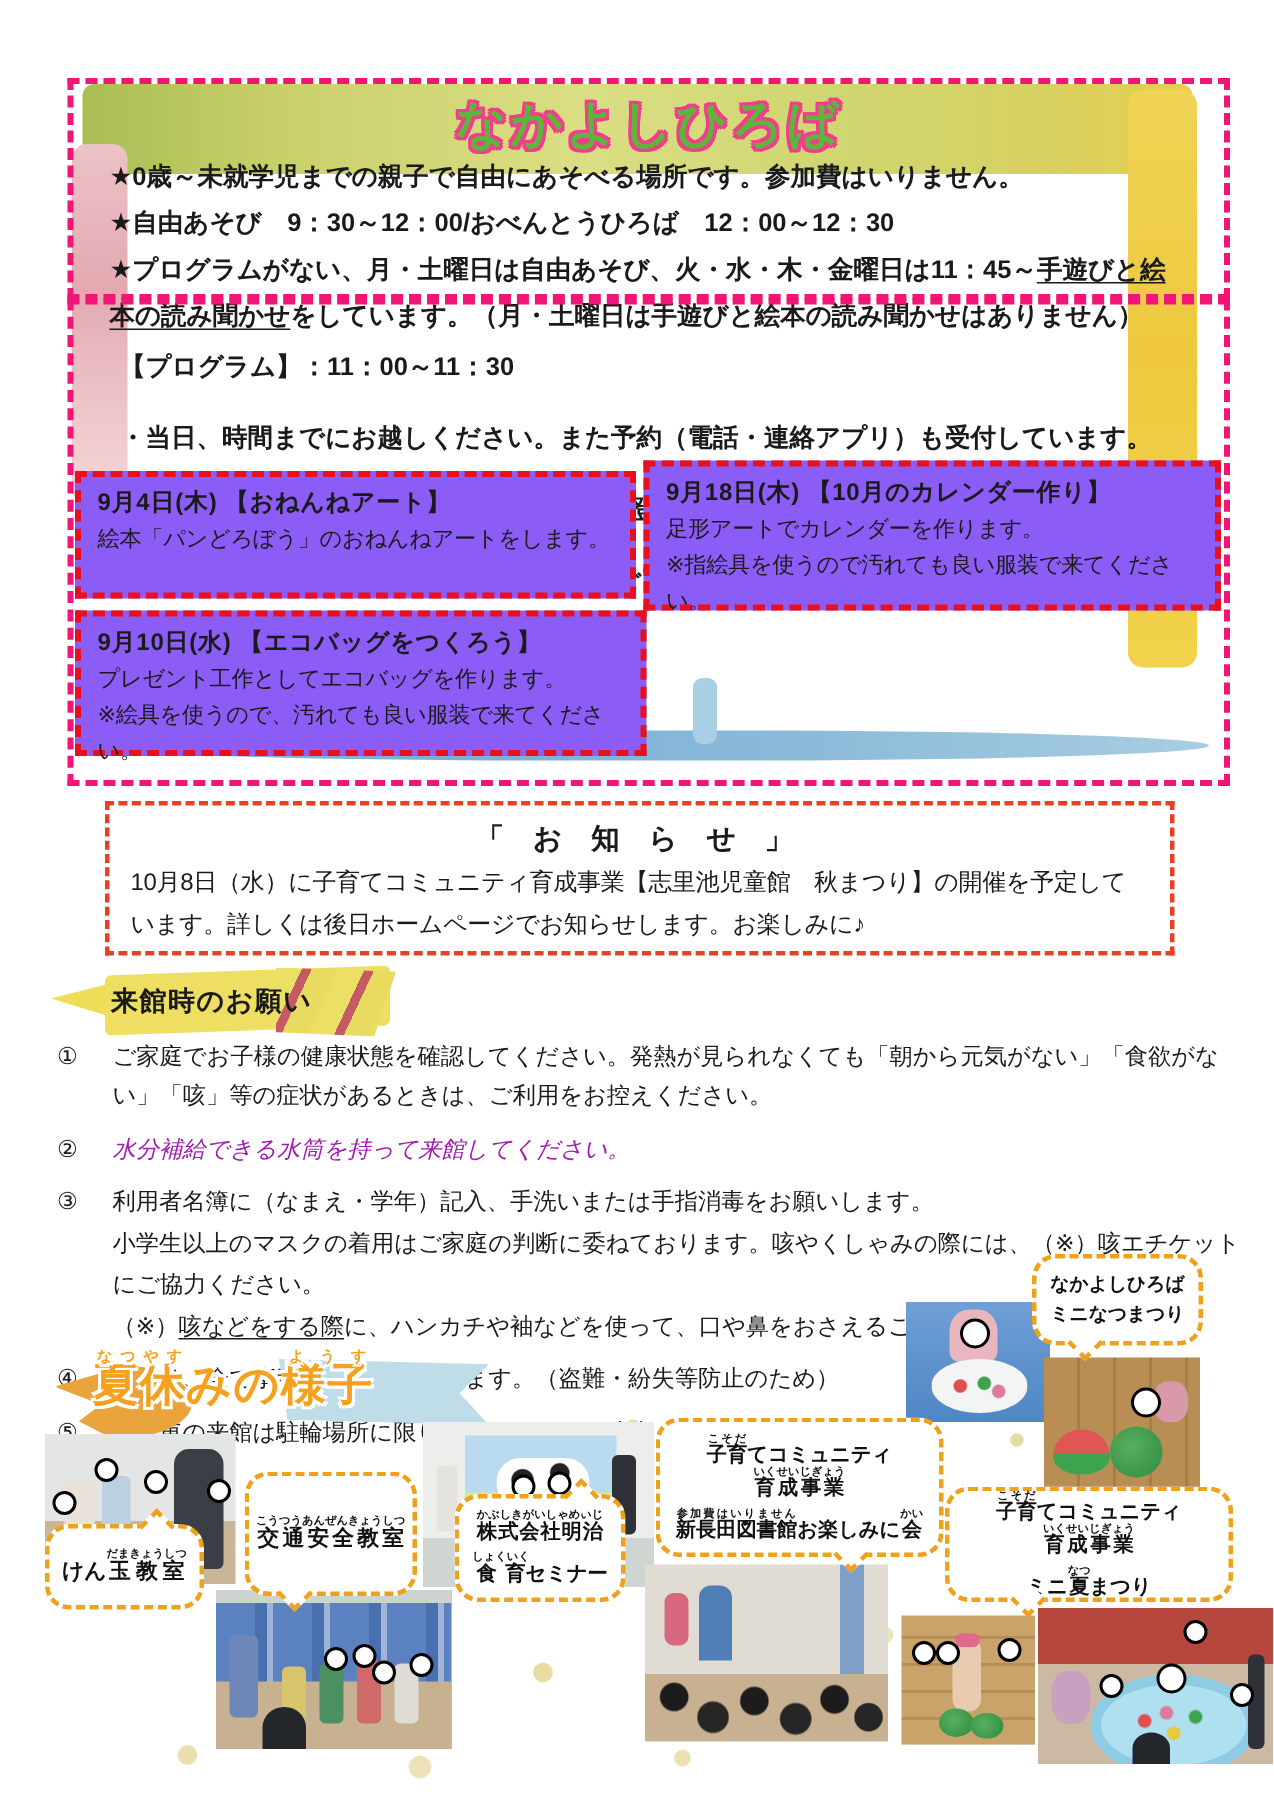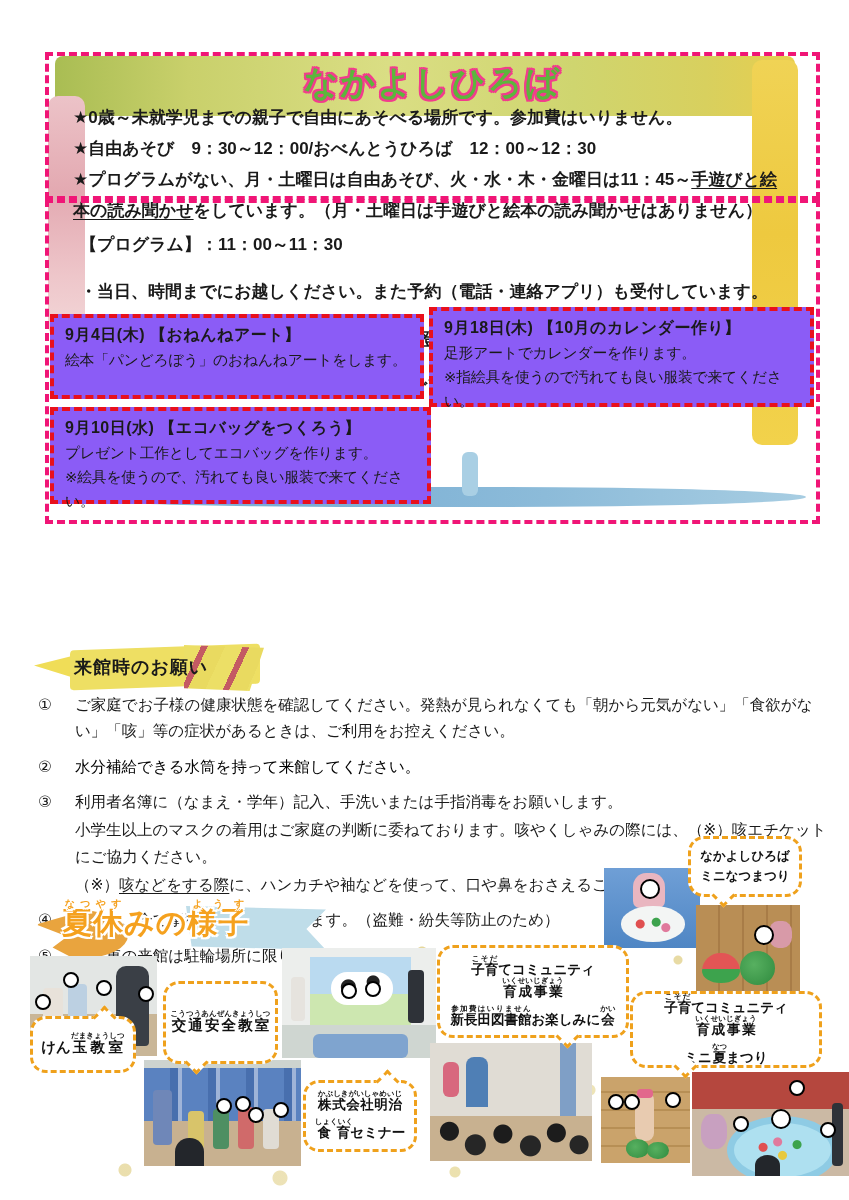--- a/index.html
+++ b/index.html
@@ -60,21 +60,21 @@
   .ribbon1 .band{position:absolute;left:36px;top:0;width:190px;height:40px;background:#eedf63;
     transform:skewY(-2deg);border-radius:4px;}
   .ribbon1 .band-str{position:absolute;left:150px;top:-2px;width:80px;height:46px;
     background:repeating-linear-gradient(115deg,#ecdf66 0 16px,#c45a63 16px 22px,#e9da60 22px 38px);
     clip-path:polygon(0 0,100% 6%,82% 100%,0 94%);}
   .req-head{position:absolute;left:74px;top:655px;z-index:3;font-size:18px;font-weight:bold;letter-spacing:1px;}
   .req-list{position:absolute;left:38px;top:692px;width:800px;z-index:2;font-size:15.5px;line-height:1.7;}
   .req-item{display:flex;margin-bottom:9px;}
   .req-num{width:37px;flex:0 0 37px;}
   .req-text{flex:1;}
-  .req-red{color:#000000;}
+  .req-red{color:#a21caf;font-style:italic;}
   .req-sub{margin-top:2px;}
 
   
   .ribbon2{position:absolute;left:36px;top:898px;width:290px;height:66px;z-index:2;}
   .ribbon2 .blob{position:absolute;left:0;top:12px;width:92px;height:48px;background:#e9a43e;
     border-radius:45% 55% 50% 50%;clip-path:polygon(0 30%,55% 0,100% 12%,100% 100%,40% 100%,18% 78%,34% 55%);}
   .ribbon2 .flag{position:absolute;left:150px;top:8px;width:140px;height:44px;background:#bfdde9;
     clip-path:polygon(0 0,100% 8%,86% 52%,100% 100%,4% 92%);}
   .summer-head{position:absolute;left:62px;top:899px;z-index:3;font-size:30px;font-weight:bold;
     color:#f5a11e;letter-spacing:1px;
@@ -153,21 +153,21 @@
   .bubble{position:absolute;z-index:5;background:#fff;border:3px dashed #efa11c;border-radius:16px;
     display:flex;flex-direction:column;align-items:center;justify-content:center;
     font-weight:bold;color:#111;text-align:center;box-sizing:border-box;padding:4px 6px;}
   .bubble .bline{line-height:1.25;margin:2px 0;}
   .bubble rt{font-size:7.5px;font-weight:bold;}
   .tail{position:absolute;width:14px;height:14px;background:#fff;transform:rotate(45deg);}
   .tail.down{border-right:3px dashed #efa11c;border-bottom:3px dashed #efa11c;bottom:-10px;}
   .tail.up{border-left:3px dashed #efa11c;border-top:3px dashed #efa11c;top:-10px;}
   .bb-kotsu{left:163px;top:981px;width:115px;height:83px;font-size:14.5px;}
   .bb-kendama{left:30px;top:1016px;width:106px;height:57px;font-size:14.5px;justify-content:center;}
-  .bb-meiji{left:303px;top:1080px;width:114px;height:72px;font-size:13.5px;}
+  .bb-meiji{left:303px;top:996px;width:114px;height:72px;font-size:13.5px;}
   .bb-ohanashi{left:437px;top:945px;width:192px;height:93px;font-size:13.5px;}
   .bb-natsumini{left:688px;top:836px;width:114px;height:61px;font-size:12.5px;}
   .bb-minisummer{left:630px;top:991px;width:192px;height:77px;font-size:13.5px;}
 </style>
 </head>
 <body>
 
 <div class="page">
 
   <div class="wc wc-top"></div>
@@ -202,20 +202,24 @@
     <div class="ehead"><span>9月18日(木)</span> <span>【10月のカレンダー作り】</span></div>
     <div class="eline"><span>足形アートでカレンダーを作ります。</span></div>
     <div class="eline"><span>※指絵具を使うので汚れても良い服装で来てください。</span></div>
   </div>
   <div class="event ev-c">
     <div class="ehead"><span>9月10日(水)</span> <span>【エコバッグをつくろう】</span></div>
     <div class="eline"><span>プレゼント工作としてエコバッグを作ります。</span></div>
     <div class="eline"><span>※絵具を使うので、汚れても良い服装で来てください。</span></div>
   </div>
 
+  <div class="notice">
+    <div class="notice-title">「 お 知 ら せ 」</div>
+    <div class="notice-body">10月8日（水）に子育てコミュニティ育成事業【志里池児童館　秋まつり】の開催を予定しています。詳しくは後日ホームページでお知らせします。お楽しみに♪</div>
+  </div>
 
   <div class="ribbon1">
     <div class="tail-l"></div>
     <div class="band"></div>
     <div class="band-str"></div>
   </div>
   <div class="req-head">来館時のお願い</div>
 
   <div class="req-list">
     <div class="req-item">

